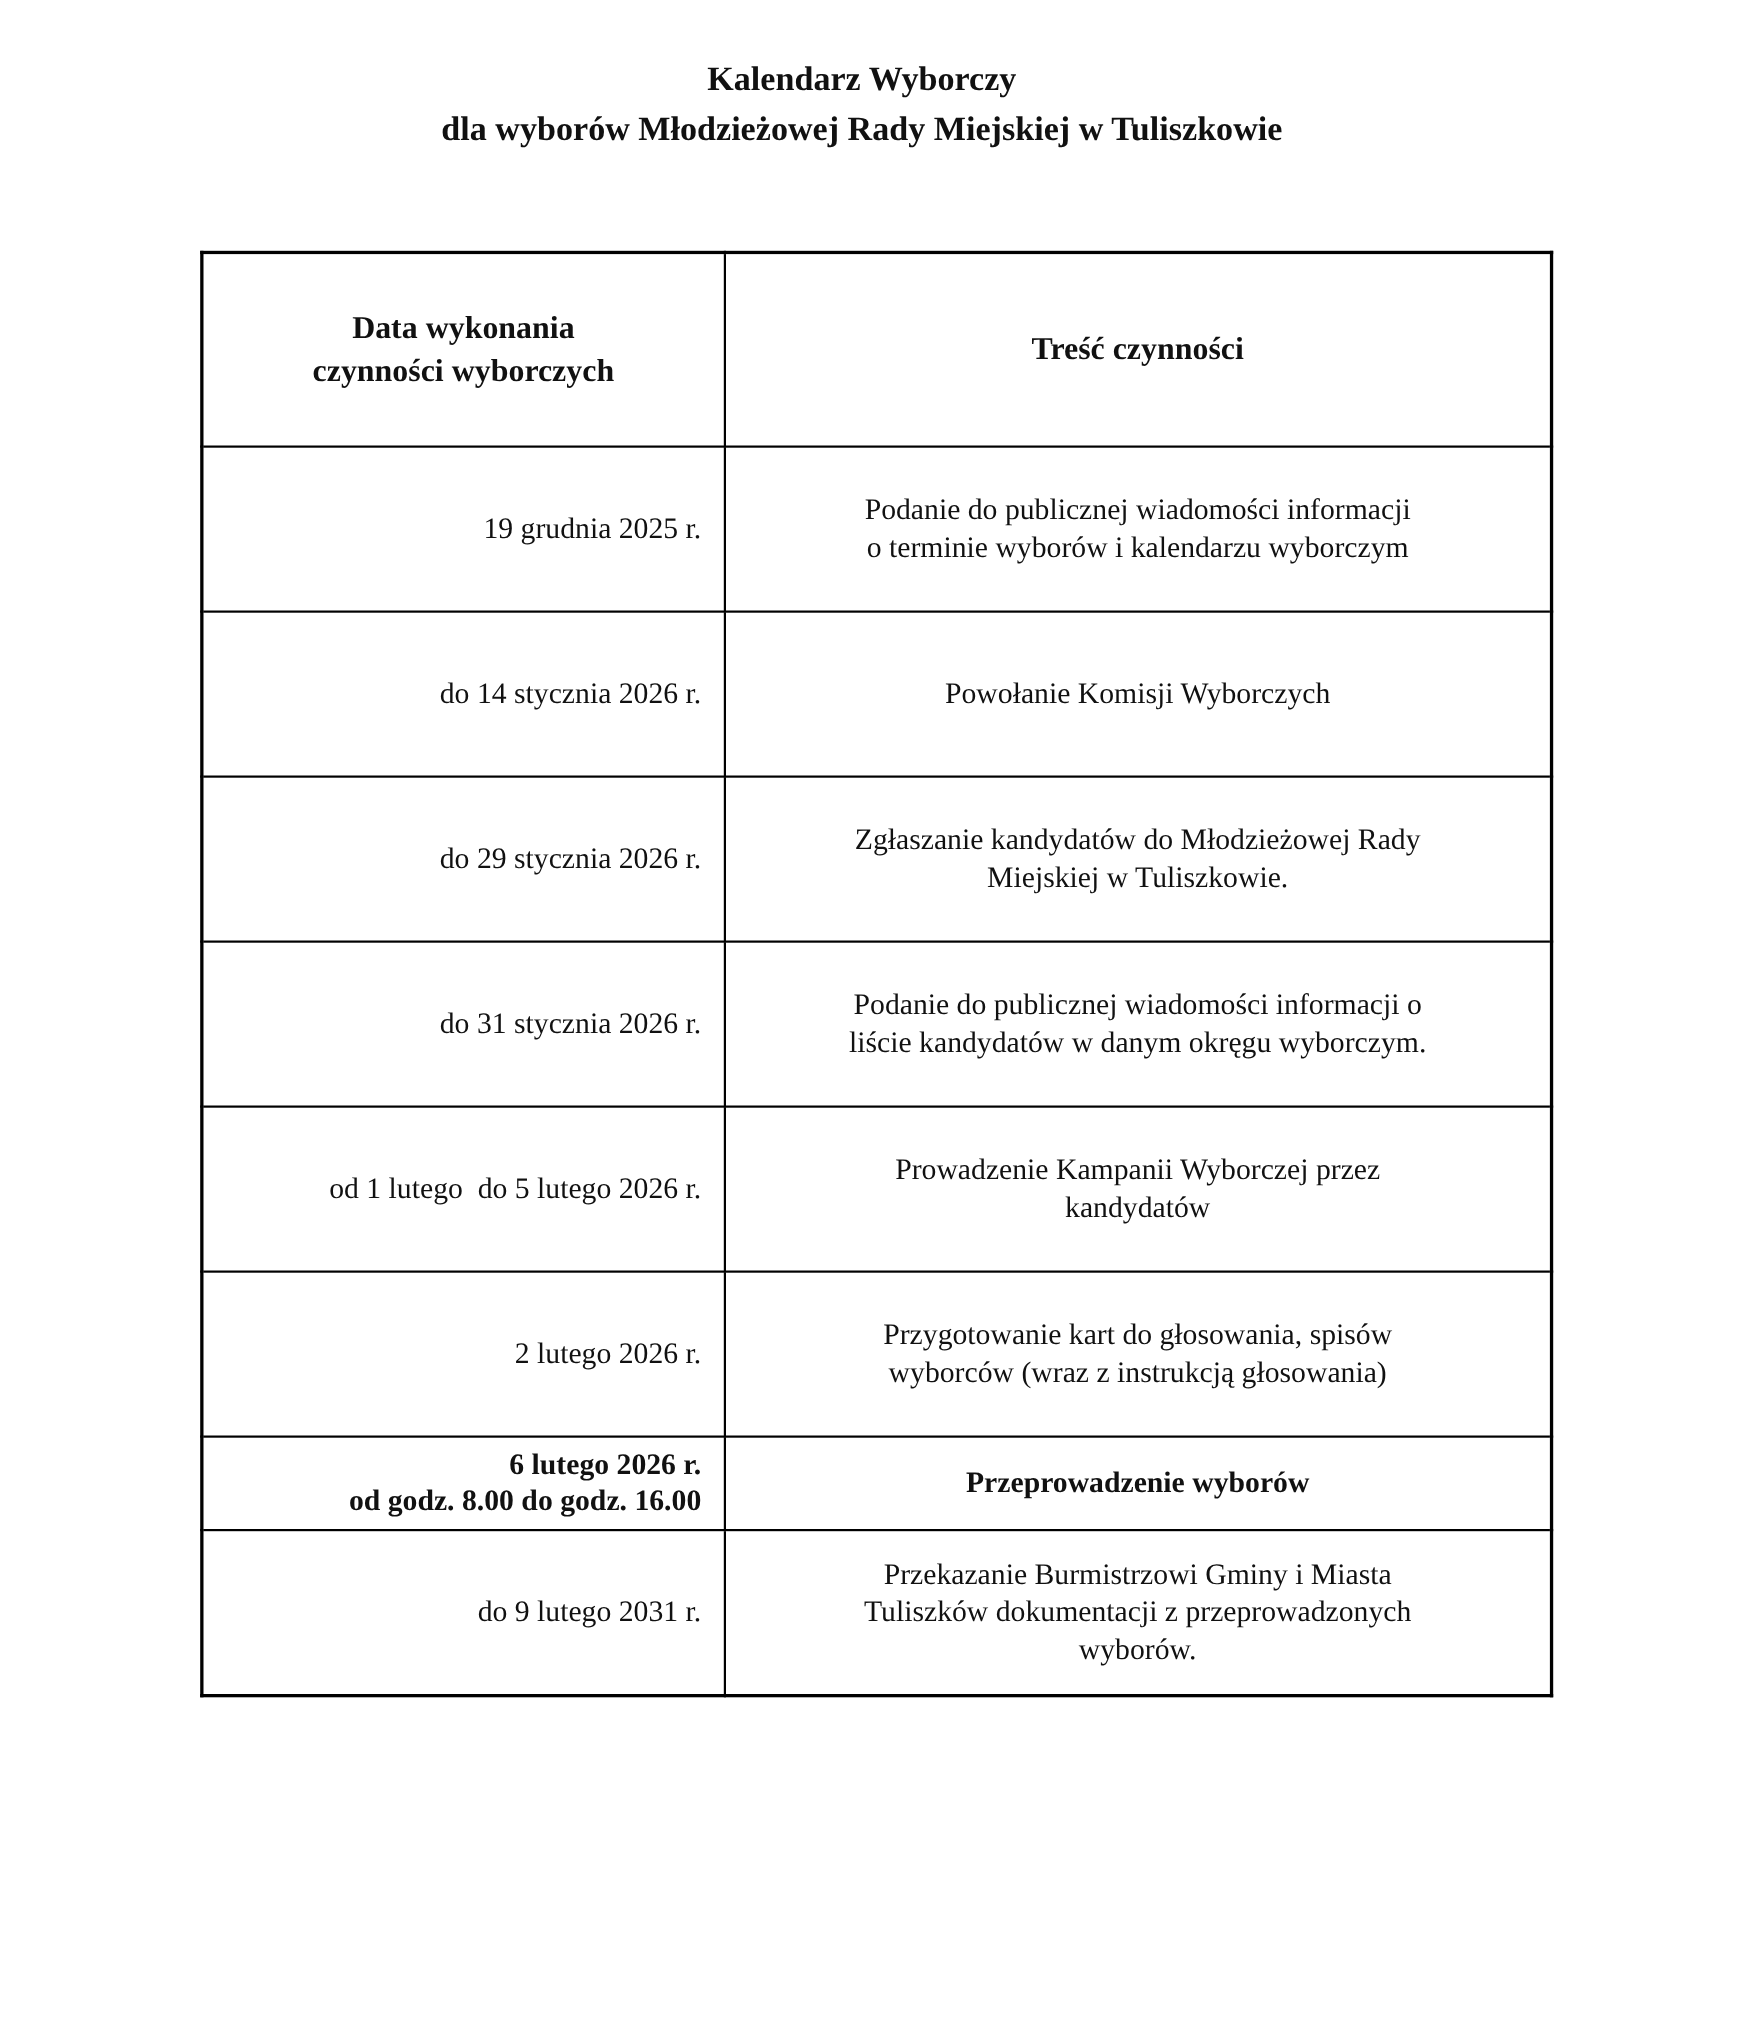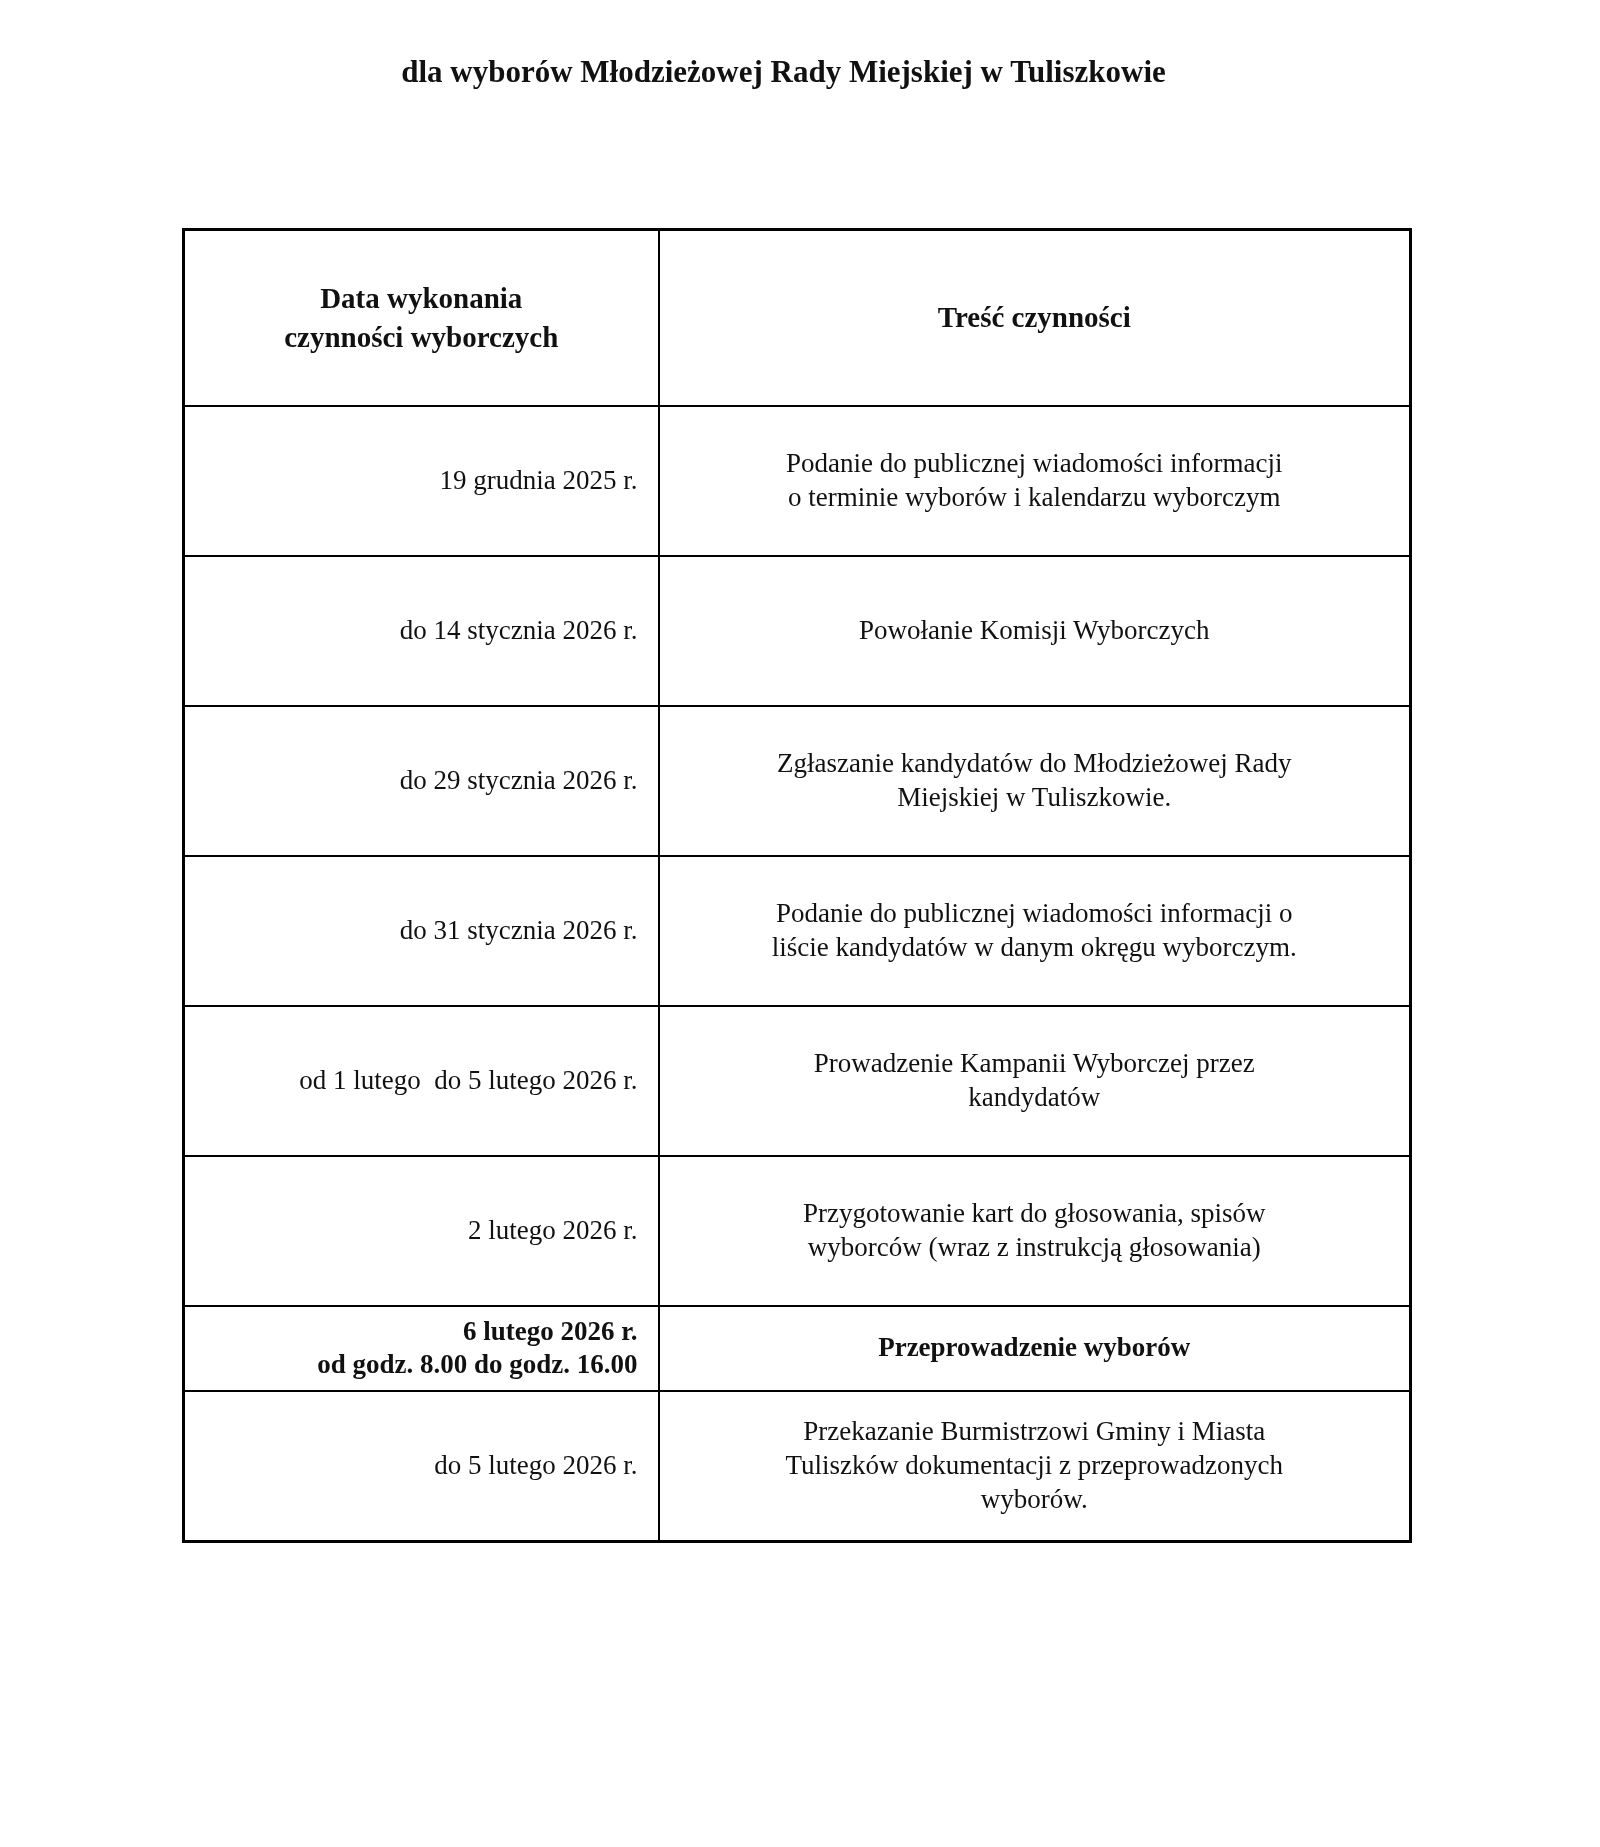--- a/index.html
+++ b/index.html
@@ -62,20 +62,21 @@
   .activity-cell {
     text-align: center;
     white-space: pre-line;
   }
   .bold-row td { font-weight: bold; }
 </style>
 </head>
 <body>
 
 <div class="doc-title">
+  <div>Kalendarz Wyborczy</div>
   <div>dla wyborów Młodzieżowej Rady Miejskiej w Tuliszkowie</div>
 </div>
 
 <table class="calendar-table">
   <colgroup>
       <col class="c1">
       <col class="c2">
     </colgroup>
   <thead>
     <tr class="header-row">
@@ -113,19 +114,19 @@
       <td class="date-cell">2 lutego 2026 r.</td>
       <td class="activity-cell">Przygotowanie kart do głosowania, spisów
 wyborców (wraz z instrukcją głosowania)</td>
     </tr>
     <tr class="data-row row-7 bold-row">
       <td class="date-cell">6 lutego 2026 r.
 od godz. 8.00 do godz. 16.00</td>
       <td class="activity-cell">Przeprowadzenie wyborów</td>
     </tr>
     <tr class="data-row">
-      <td class="date-cell">do 5 lutego 2026 r.</td>
+      <td class="date-cell">do 9 lutego 2031 r.</td>
       <td class="activity-cell">Przekazanie Burmistrzowi Gminy i Miasta
 Tuliszków dokumentacji z przeprowadzonych
 wyborów.</td>
     </tr>
   </tbody>
 </table>
 
 </body></html>

